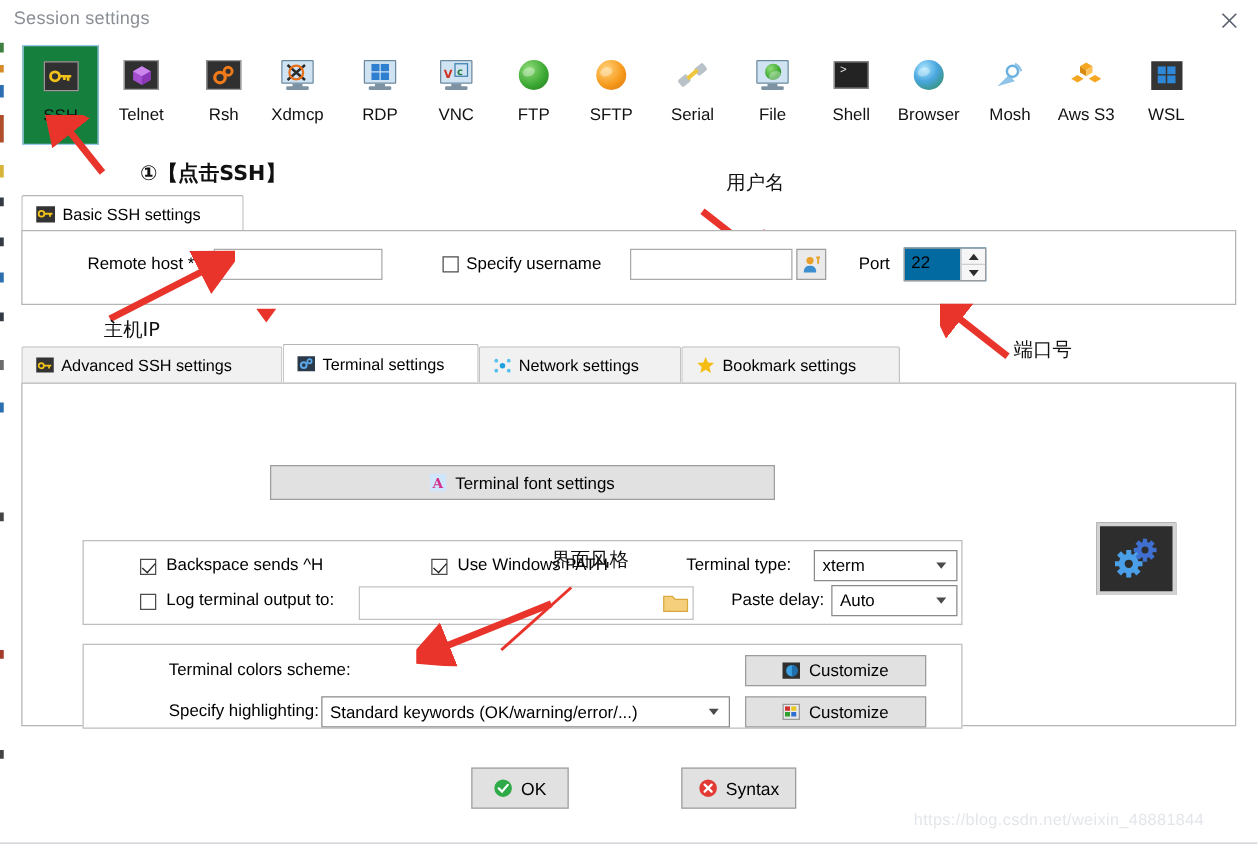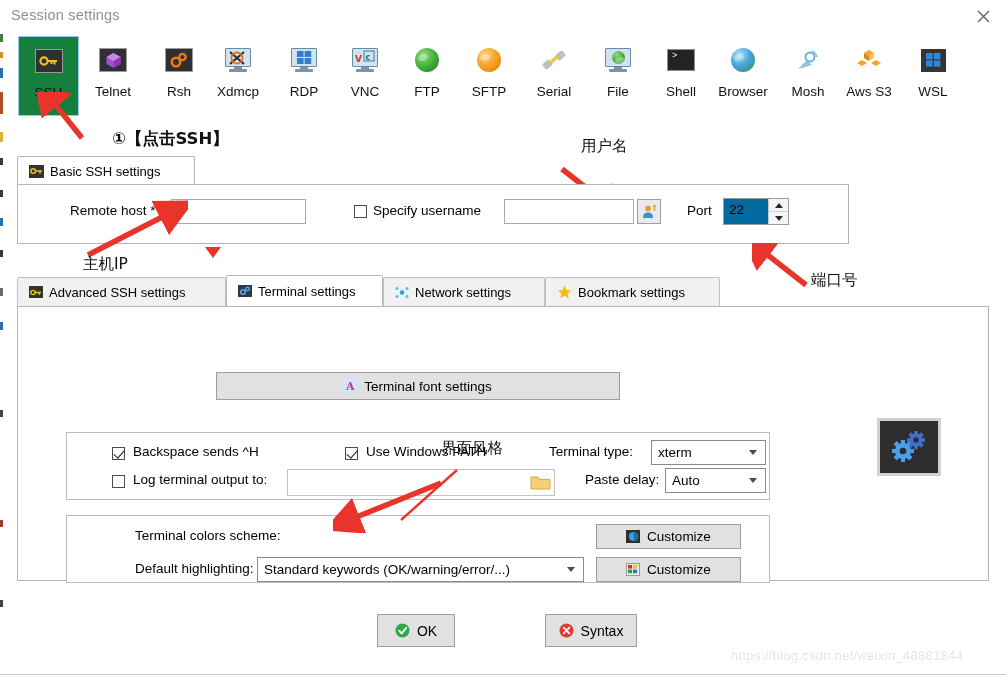--- a/index.html
+++ b/index.html
@@ -106,21 +106,21 @@
   #upper-tabs { position:absolute; left:17px; top:156px; width:972px; height:88px; }
   .tabstrip { position:absolute; left:0; top:0; height:28px; }
   .tab {
     position:absolute; top:0; height:29px; background:#ffffff;
     border:1px solid #b4b4b4; border-bottom:none;
     display:flex; align-items:center; gap:6px; padding:0 11px;
     font-size:13px; border-radius:2px 2px 0 0; cursor:pointer;
   }
   .tab.inactive { background:#f1f1f1; border-color:#c2c2c2; }
   .panel-body {
-    position:absolute; left:0; top:28px; width:832px; height:60px;
+    position:absolute; left:0; top:28px; width:972px; height:60px;
     border:1px solid #b4b4b4; background:#fff;
   }
 
   .field-label { font-size:13.5px; color:#000; white-space:nowrap; }
   .text-input {
     border:1px solid #aaaaaa; background:#fff; height:25px;
     font-size:13px; padding:2px 4px; outline:none;
     font-family:"Liberation Sans",sans-serif;
   }
   .chk {
@@ -587,21 +587,21 @@
       <div class="gray-btn" style="position:absolute;left:529px;top:8px;width:145px;height:25px;">
         <span style="display:inline-block;width:14px;height:13px;background:#2f2f2f;position:relative;">
           <svg width="11" height="11" viewBox="0 0 11 11" style="position:absolute;left:1.5px;top:1px;">
             <circle cx="5.5" cy="5.5" r="4.6" fill="#3aa0e0"></circle>
             <path d="M5.5,0.9 A4.6,4.6 0 0 1 5.5,10.1 Z" fill="#1f6fae"></path>
           </svg>
         </span>
         <span>Customize</span>
       </div>
 
-      <div class="field-label" style="position:absolute;left:68px;top:45px;">Default highlighting:</div>
+      <div class="field-label" style="position:absolute;left:68px;top:45px;">Specify highlighting:</div>
       <div class="sel" style="left:190px;top:41px;width:327px;">
         <span>Standard keywords (OK/warning/error/...)</span>
         <span class="chev"></span>
       </div>
       <div class="gray-btn" style="position:absolute;left:529px;top:41px;width:145px;height:25px;">
         <span style="display:inline-block;width:14px;height:13px;background:#e8e8e8;position:relative;border:1px solid #9a9a9a;">
           <svg width="10" height="9" viewBox="0 0 10 9" style="position:absolute;left:1px;top:1px;">
             <rect x="0" y="0" width="4" height="3.6" fill="#d03030"></rect>
             <rect x="5" y="0" width="4" height="3.6" fill="#e8c81e"></rect>
             <rect x="0" y="4.6" width="4" height="3.6" fill="#2fa02f"></rect>

